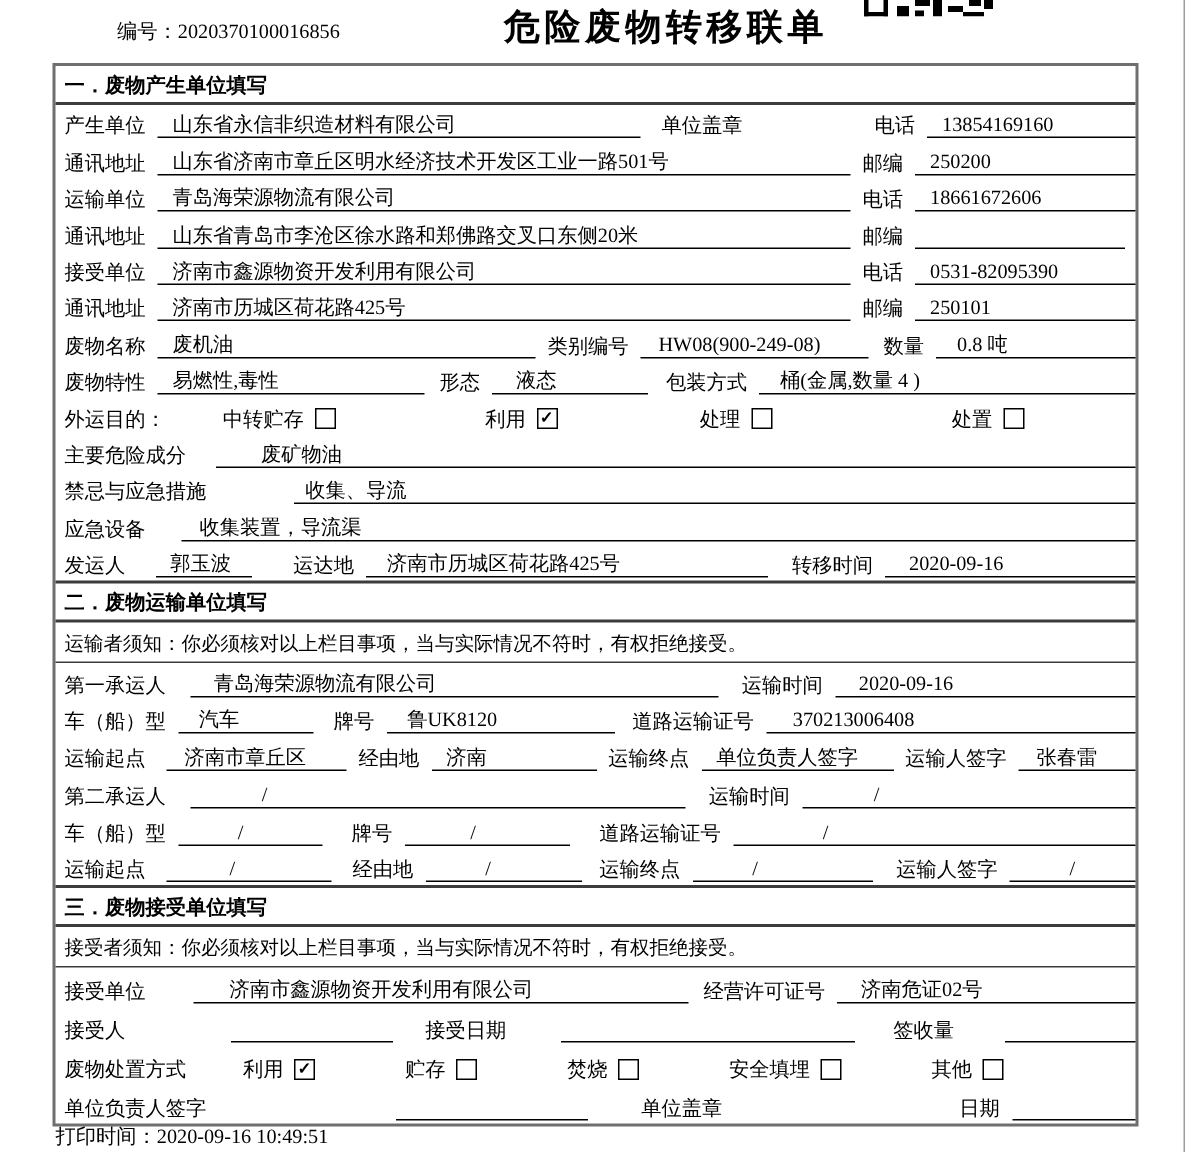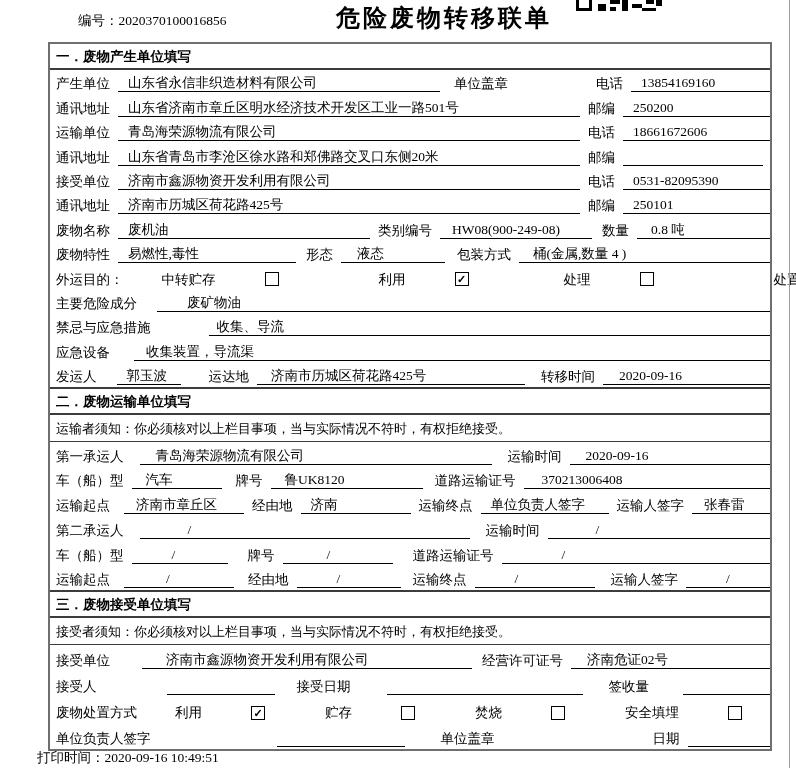--- a/index.html
+++ b/index.html
@@ -9,40 +9,40 @@
   }
   .hdr-serial{position:absolute;left:37px;top:12px;font-size:13.5px;white-space:nowrap;margin-left:41px;}
   .hdr-title{
     position:absolute;left:336px;top:2px;font-size:24px;font-weight:bold;letter-spacing:3px;
     font-family:"Liberation Sans","DejaVu Sans",sans-serif;white-space:nowrap;
   }
   .qr{position:absolute;left:576px;top:0;}
   .page-edge{position:absolute;right:6px;top:0;bottom:0;width:1px;background:#9c9c9c;}
 
   .manifest{
-    position:absolute;left:48px;top:42px;width:724px;box-sizing:border-box;
+    position:absolute;left:35px;top:42px;width:724px;box-sizing:border-box;
     border:2px solid #6f6f6f;background:#fff;
   }
   .sec + .sec{border-top:2px solid #3c3c3c;}
   .sec-title{
     font-family:"Liberation Sans","DejaVu Sans",sans-serif;font-weight:bold;
     font-size:13.5px;line-height:17px;padding:4px 6px 3px;border-bottom:2px solid #3c3c3c;
   }
   .sec-note{font-size:13px;line-height:17px;padding:5px 6px 4px;border-bottom:1.5px solid #3c3c3c;}
   .row{display:flex;align-items:flex-end;padding-left:6px;box-sizing:border-box;}
   .sec1 .row{height:24.4px;}
   .sec2 .row{height:24.7px;}
   .sec3 .row{height:26px;}
   .lbl{font-size:13.5px;line-height:17px;margin-right:8px;margin-bottom:2px;white-space:nowrap;flex-shrink:0;}
   .fld{
     font-size:13.5px;line-height:17px;margin-bottom:2px;min-height:17px;box-sizing:border-box;
     border-bottom:1px solid #000;white-space:nowrap;flex-shrink:0;padding-left:8px;overflow:hidden;
   }
   .fld.fill{flex:1 1 auto;min-width:30px;}
-  .chk{display:flex;align-items:center;margin-bottom:3px;flex-shrink:0;gap:42px;}
+  .chk{display:flex;align-items:center;margin-bottom:3px;flex-shrink:0;}
   .chkt{font-size:13.5px;line-height:15px;white-space:nowrap;}
   .box{
     display:inline-block;width:12px;height:12px;border:1px solid #000;margin-left:7px;
     font-size:11px;line-height:12px;text-align:center;font-weight:bold;box-sizing:content-box;
   }
   .ftr{position:absolute;left:37px;top:749px;font-size:13.5px;white-space:nowrap;}
 </style>
 </head>
 <body>
 

